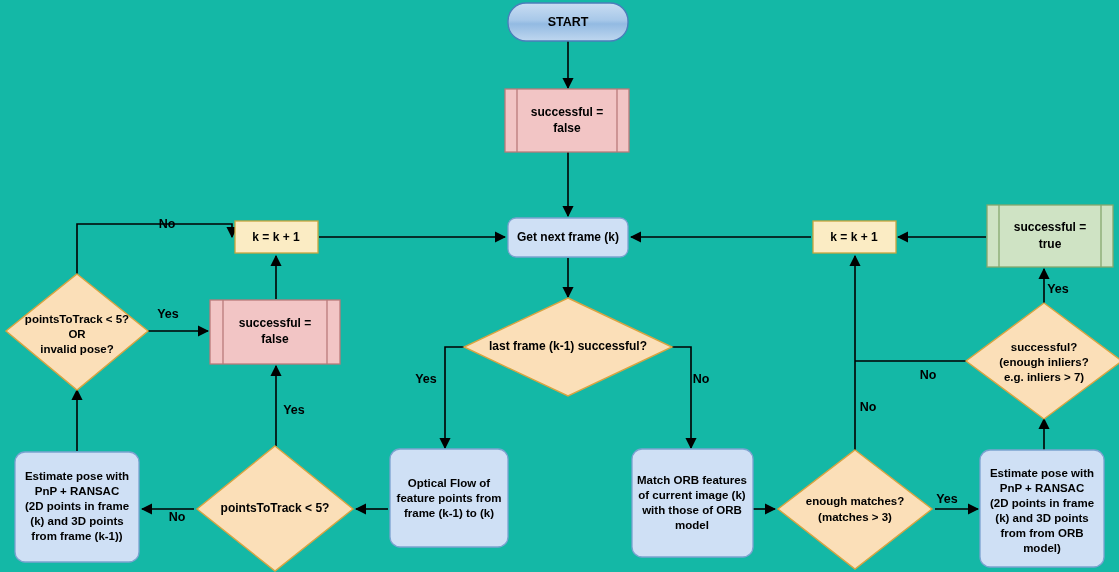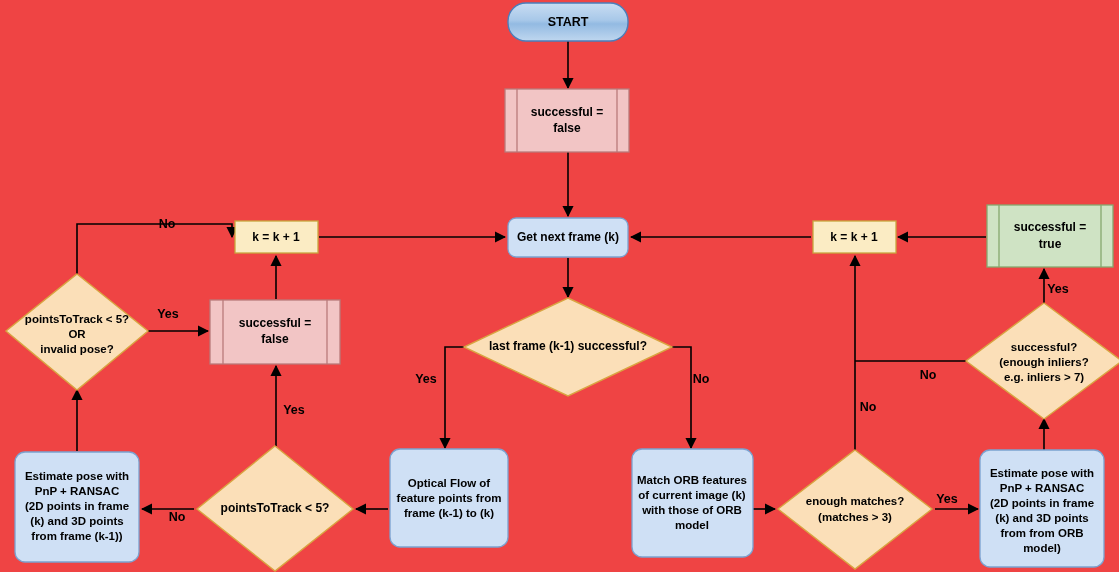--- a/index.html
+++ b/index.html
@@ -4,21 +4,21 @@
 <style>
   html, body {
     margin: 0;
     padding: 0;
     background: #ffffff;
   }
   #canvas {
     position: relative;
     width: 1119px;
     height: 572px;
-    background: #ef4444;
+    background: #14b8a6;
     font-family: "Liberation Sans", sans-serif;
   }
   svg {
     position: absolute;
     top: 0;
     left: 0;
   }
   .node-text {
     font-family: "Liberation Sans", sans-serif;
     font-weight: bold;

